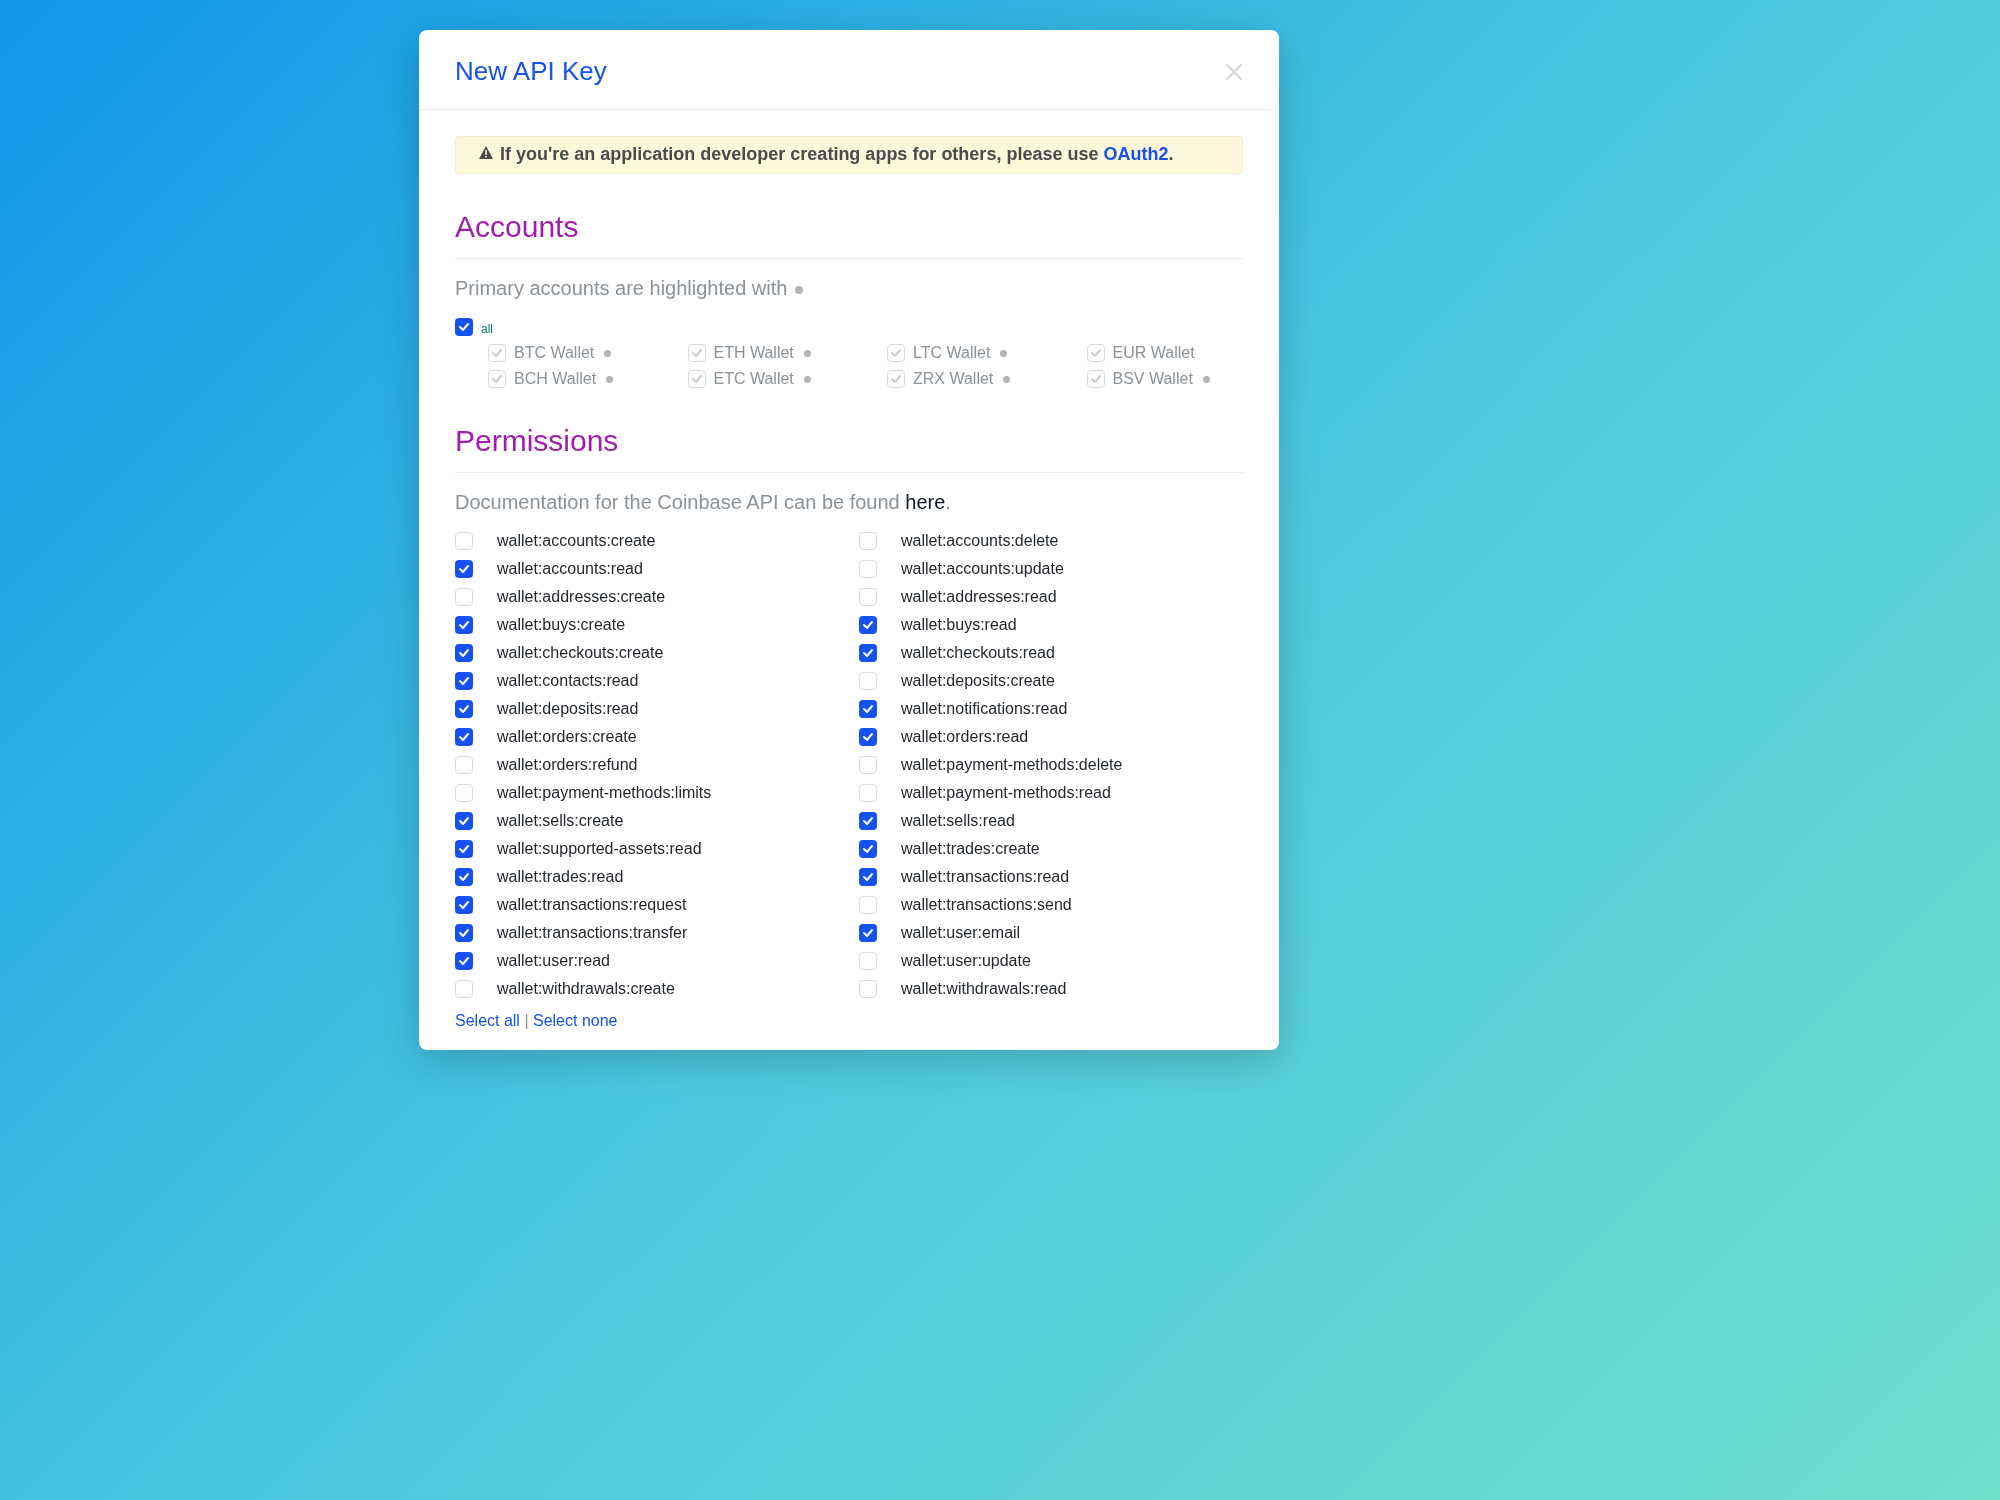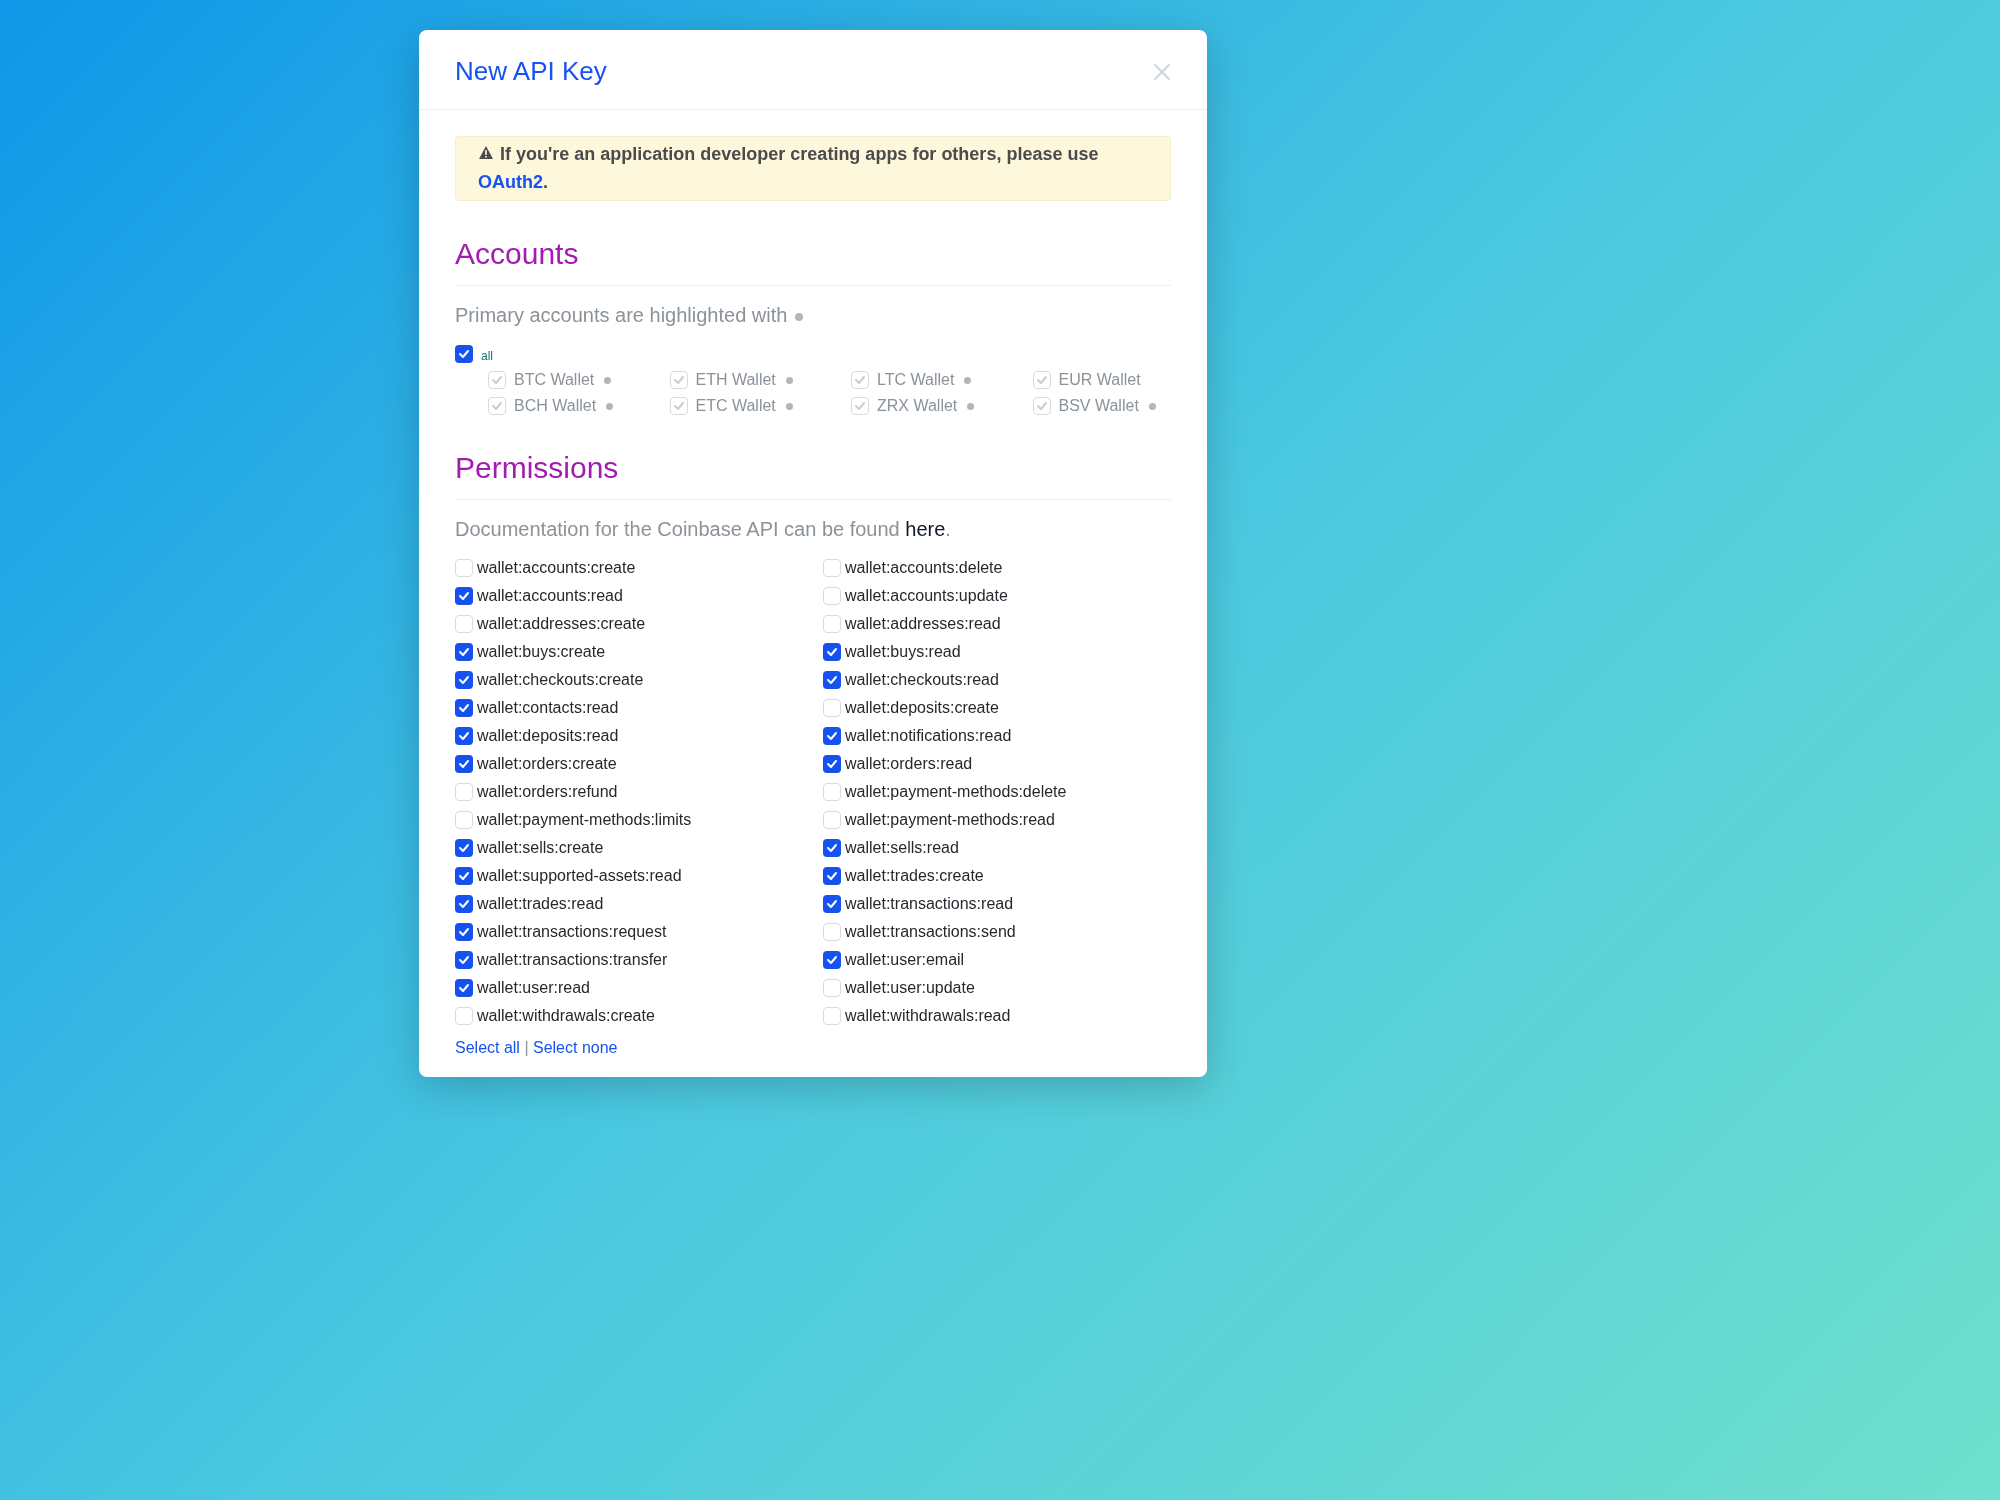--- a/index.html
+++ b/index.html
@@ -8,21 +8,21 @@
     height: 1500px;
     background: linear-gradient(135deg, #0f97e8 0%, #4ac8e0 50%, #6fe0cc 100%);
     font-family: -apple-system, BlinkMacSystemFont, "Segoe UI", Helvetica, Arial, sans-serif;
     overflow: hidden;
     position: relative;
   }
   .modal {
     position: absolute;
     left: 419px;
     top: 30px;
-    width: 788px;
+    width: 860px;
     background: #fff;
     border-radius: 8px;
     box-shadow: 0 10px 40px rgba(0,0,0,0.2);
     padding-bottom: 20px;
   }
   .modal-header {
     display: flex;
     justify-content: space-between;
     align-items: center;
     padding: 26px 36px 22px 36px;
@@ -120,21 +120,21 @@
   .permissions {
     margin: 18px 36px 0 36px;
     display: grid;
     grid-template-columns: 1fr 1fr;
     row-gap: 10px;
     column-gap: 20px;
   }
   .perm-item {
     display: flex;
     align-items: flex-start;
-    gap: 4px;
+    gap: 24px;
     font-size: 16px;
     color: #24292e;
   }
   .select-links {
     margin: 14px 36px 0 36px;
     font-size: 16px;
     color: #8a929a;
   }
   .select-links a { color: #1652f0; text-decoration:none; cursor:pointer; }
 </style>

